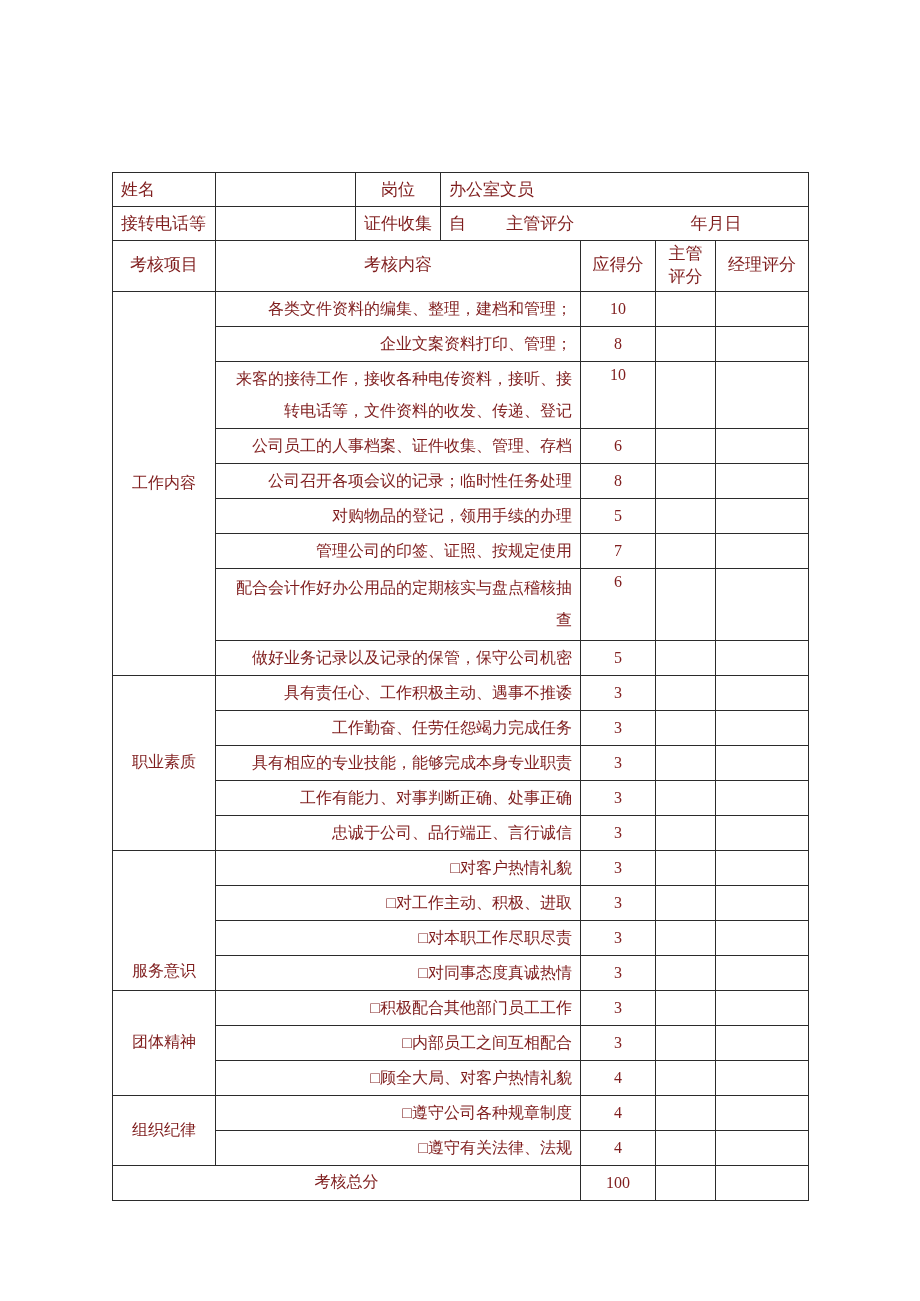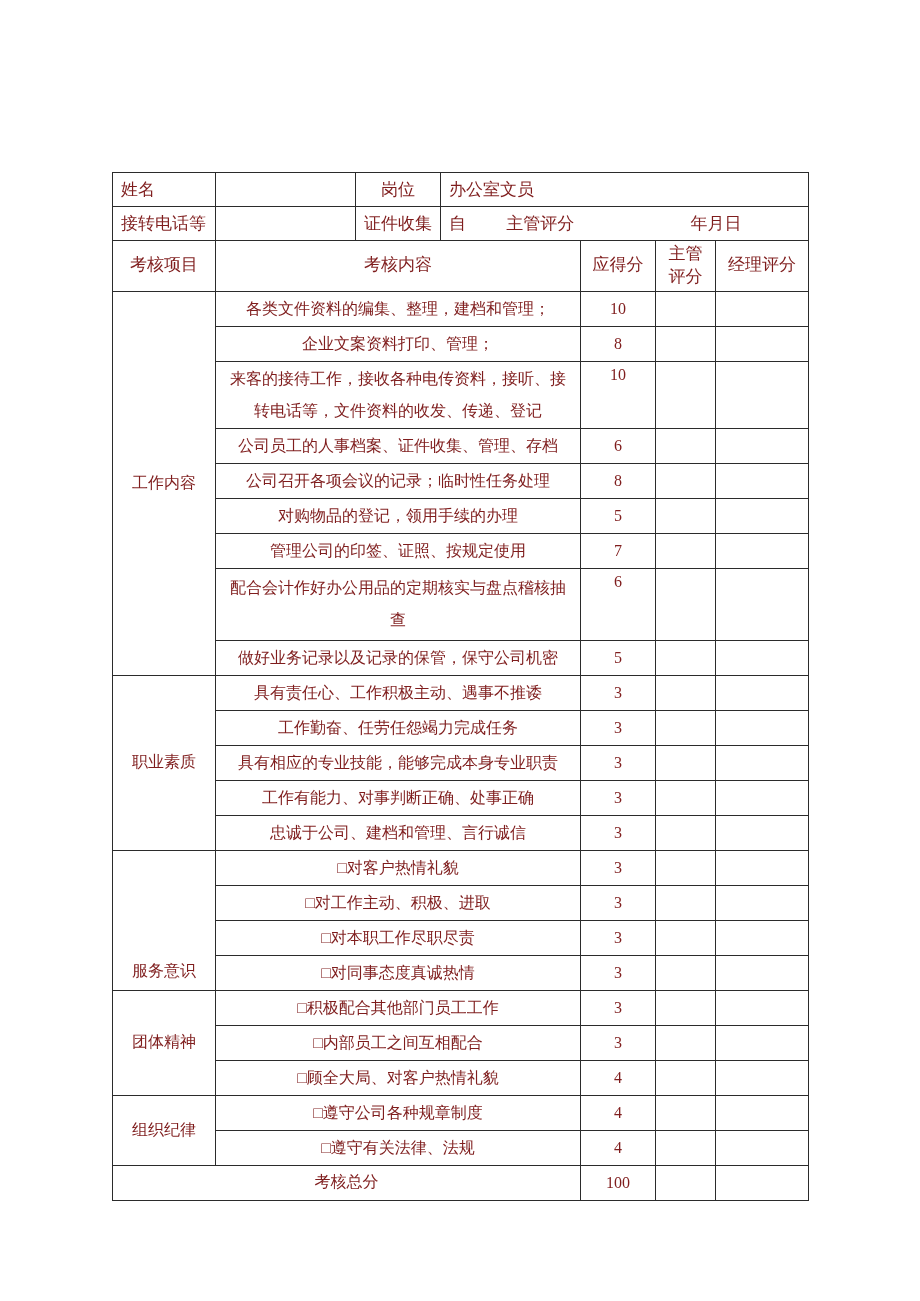--- a/index.html
+++ b/index.html
@@ -21,21 +21,21 @@
   .ctr { text-align:center; }
   .val { text-align:left; padding-left:30px; }
   .period .sp1 { margin-left:36px; }
   .period .sp2 { margin-left:112px; }
   .hdr td { height:48px; text-align:center; font-size:17px; line-height:1.35; padding:2px 6px; }
   .main tr.r td { height:35px; }
   .main tr.h66 td { height:66px; }
   .main tr.h70 td { height:72px; }
   .cat { text-align:center; font-size:17px; }
   .cat.vbot2 { vertical-align:bottom; padding-bottom:8px; }
-  .content { text-align:center; line-height:2.0; font-size:16px; }
+  .content { text-align:right; line-height:2.0; font-size:16px; }
   .content.vbot { vertical-align:bottom; padding-bottom:4px; }
   .score { text-align:center; font-size:16px; }
   .score.vtop { vertical-align:top; padding-top:4px; }
   .trow td { height:35px; }
   .total-label { text-align:center; font-size:17px; }
 </style>
 </head>
 <body>
 
 <div class="page">
@@ -161,21 +161,21 @@
         <td></td>
         <td></td>
       </tr>
       <tr class="r">
         <td class="content">工作有能力、对事判断正确、处事正确</td>
         <td class="score">3</td>
         <td></td>
         <td></td>
       </tr>
       <tr class="r">
-        <td class="content">忠诚于公司、建档和管理、言行诚信</td>
+        <td class="content">忠诚于公司、品行端正、言行诚信</td>
         <td class="score">3</td>
         <td></td>
         <td></td>
       </tr>
 
       <tr class="r">
         <td class="cat vbot2" rowspan="4">服务意识</td>
         <td class="content">□对客户热情礼貌</td>
         <td class="score">3</td>
         <td></td>

